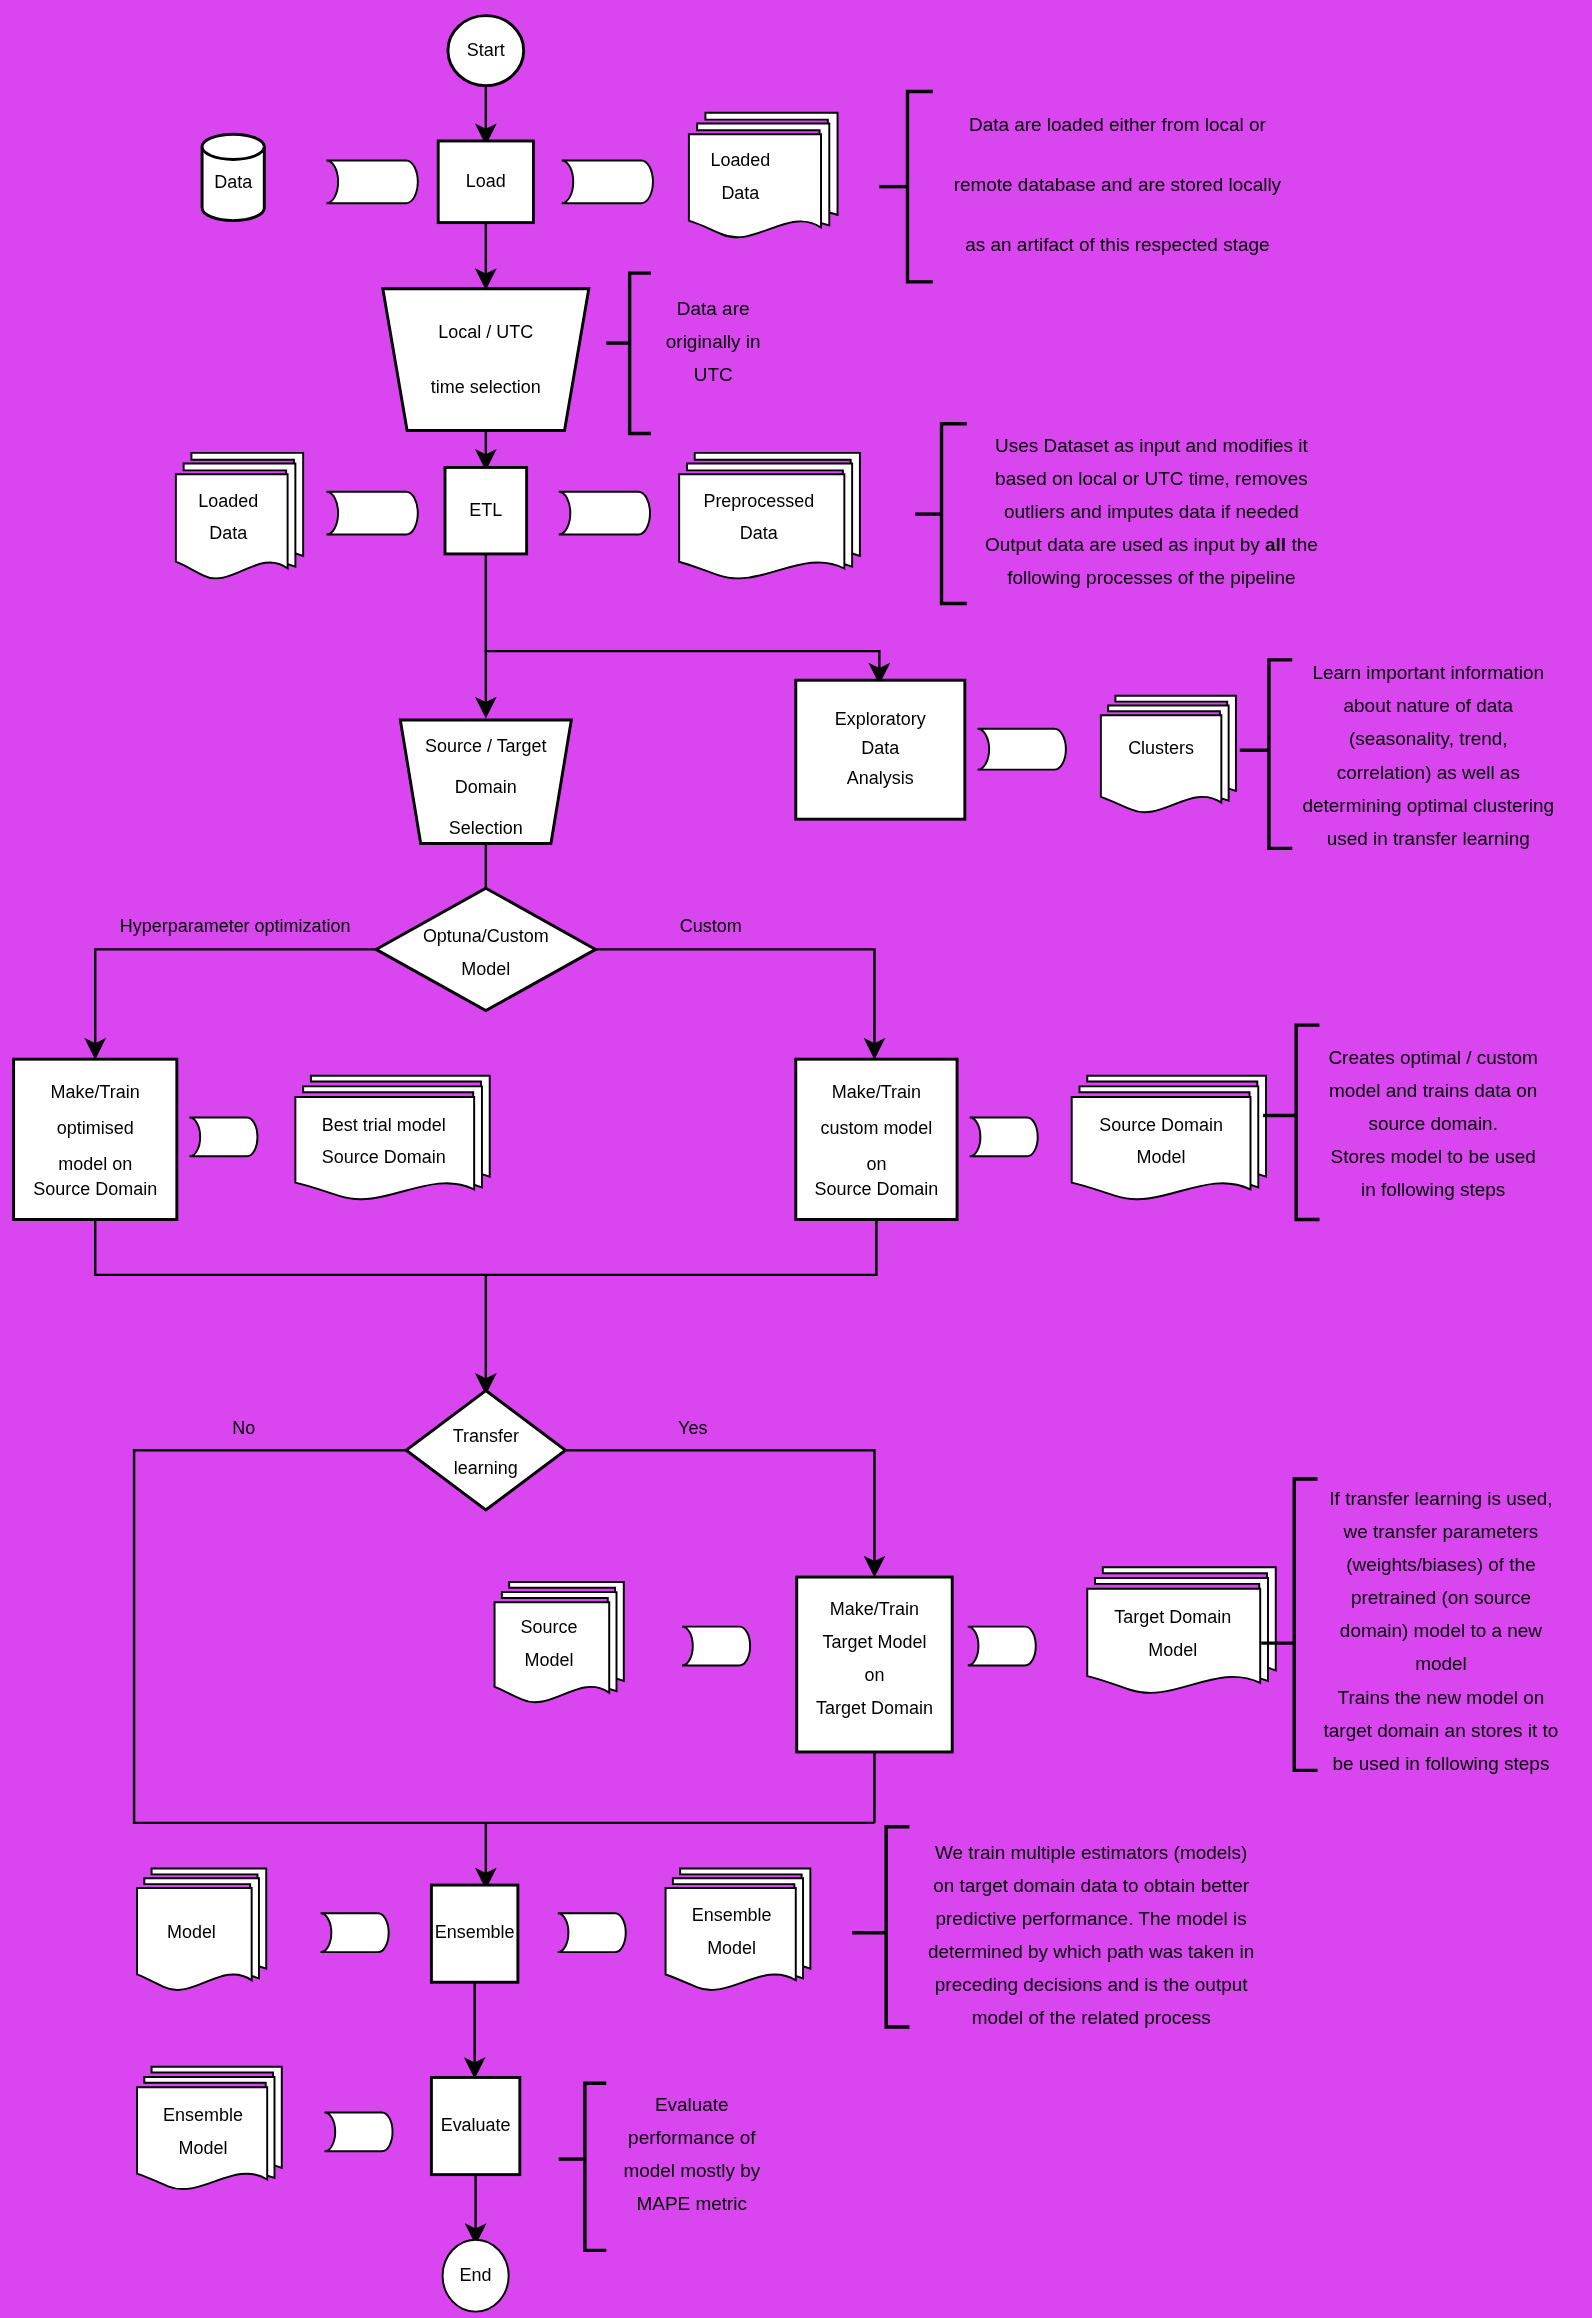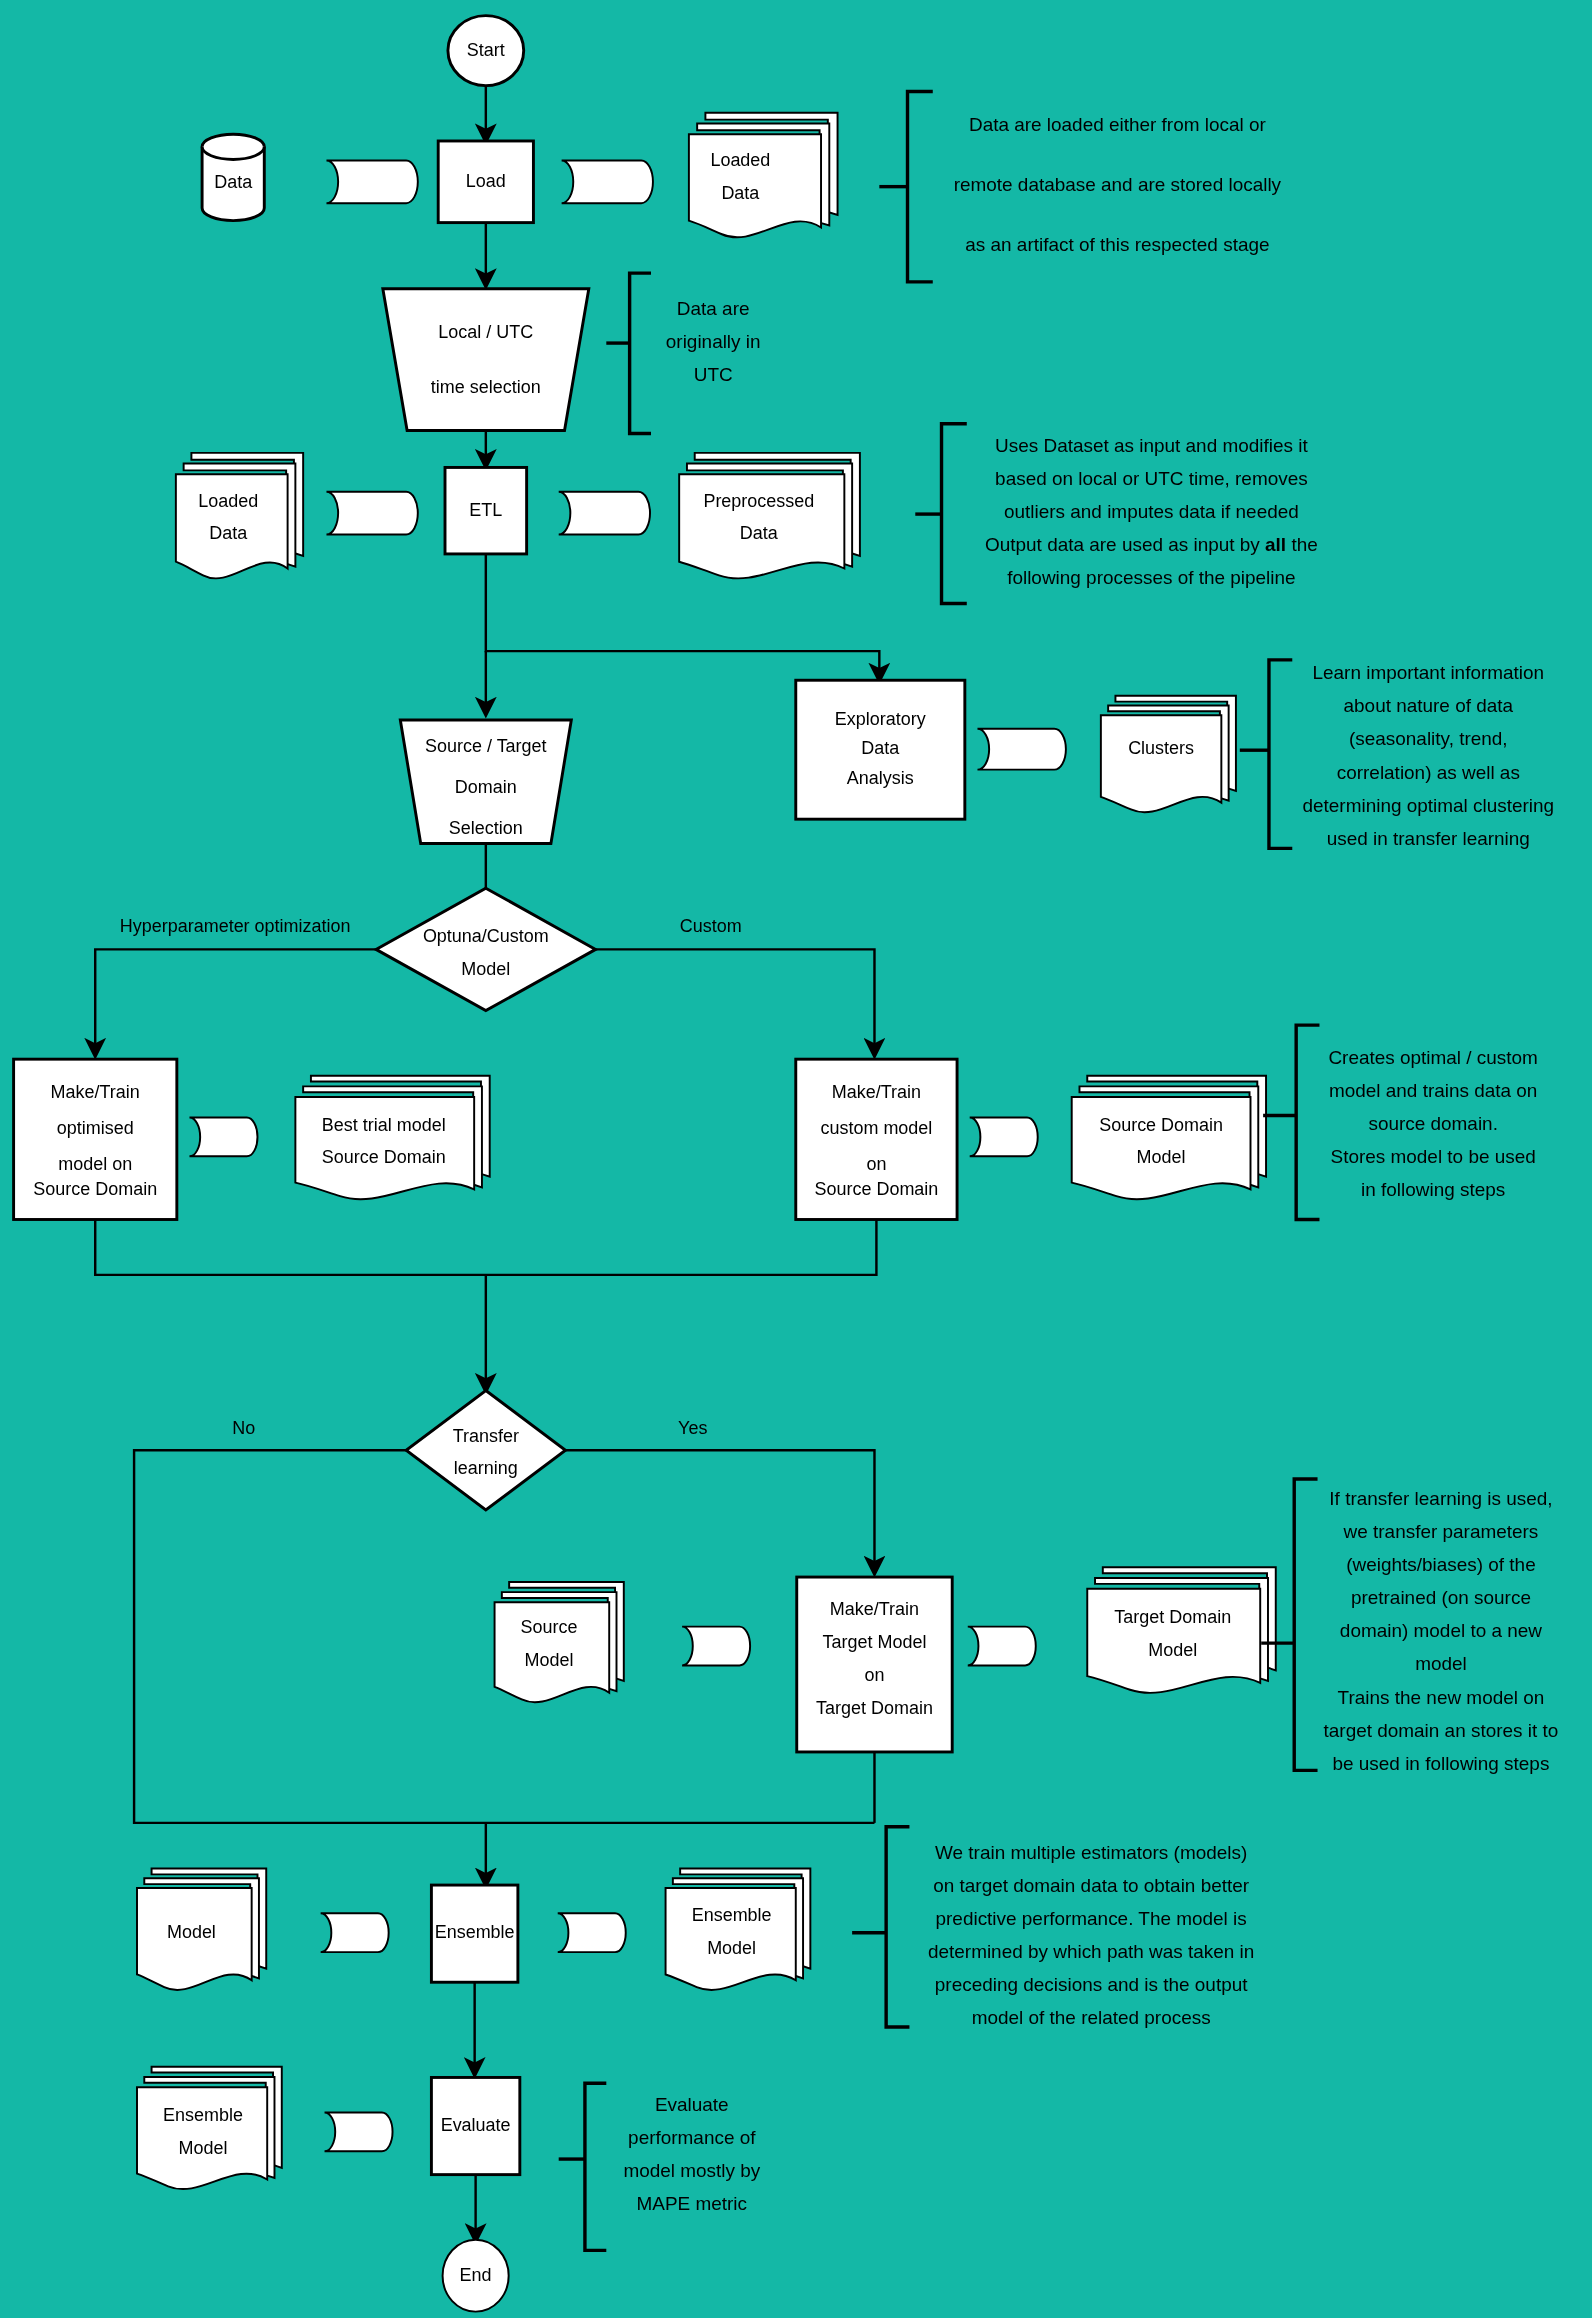--- a/index.html
+++ b/index.html
@@ -1,17 +1,17 @@
 <!DOCTYPE html>
 <html style="font-size:7.8px"><head>
 <meta charset="utf-8">
 <style>
   html,body{margin:0;padding:0;background:#ffffff;}
   body{font-family:"Liberation Sans", sans-serif;}
-  #stage{position:relative;width:1593px;height:2319px;background:#14b8a6;overflow:hidden;}
+  #stage{position:relative;width:1593px;height:2319px;background:#d946ef;overflow:hidden;}
   svg#flow{position:absolute;left:0;top:0;width:1593px;height:2319px;}
   .shp{fill:#ffffff;stroke:#000000;stroke-width:6;}
   .shp-thin{fill:#ffffff;stroke:#000000;stroke-width:4;}
   .conn{stroke:#000000;stroke-width:5;fill:none;}
   .brk{stroke:#000000;stroke-width:7;fill:none;}
   .lbl{font-family:"Liberation Sans", sans-serif;font-size:37px;fill:#000;text-anchor:middle;dominant-baseline:middle;}
   .note{font-family:"Liberation Sans", sans-serif;font-size:39px;fill:#000;text-anchor:middle;dominant-baseline:middle;}
   .edge-lbl{font-family:"Liberation Sans", sans-serif;font-size:37px;fill:#000;text-anchor:middle;dominant-baseline:middle;}
   .bold-word{font-weight:bold;}
 </style>

